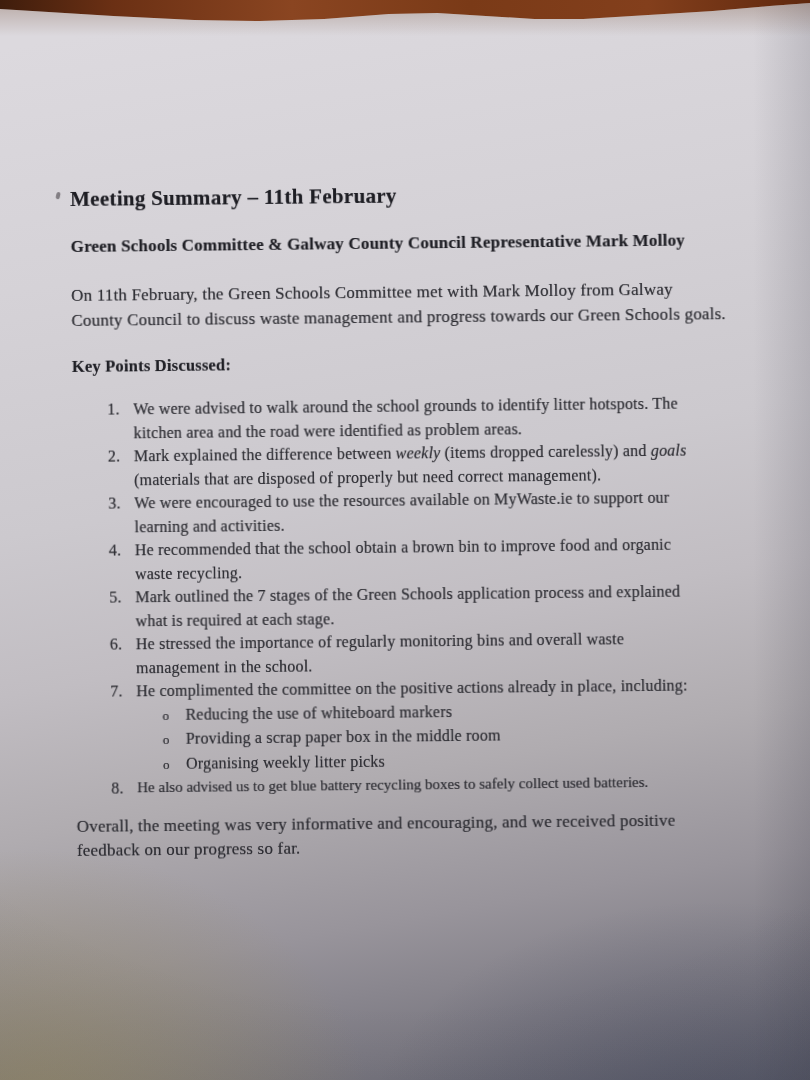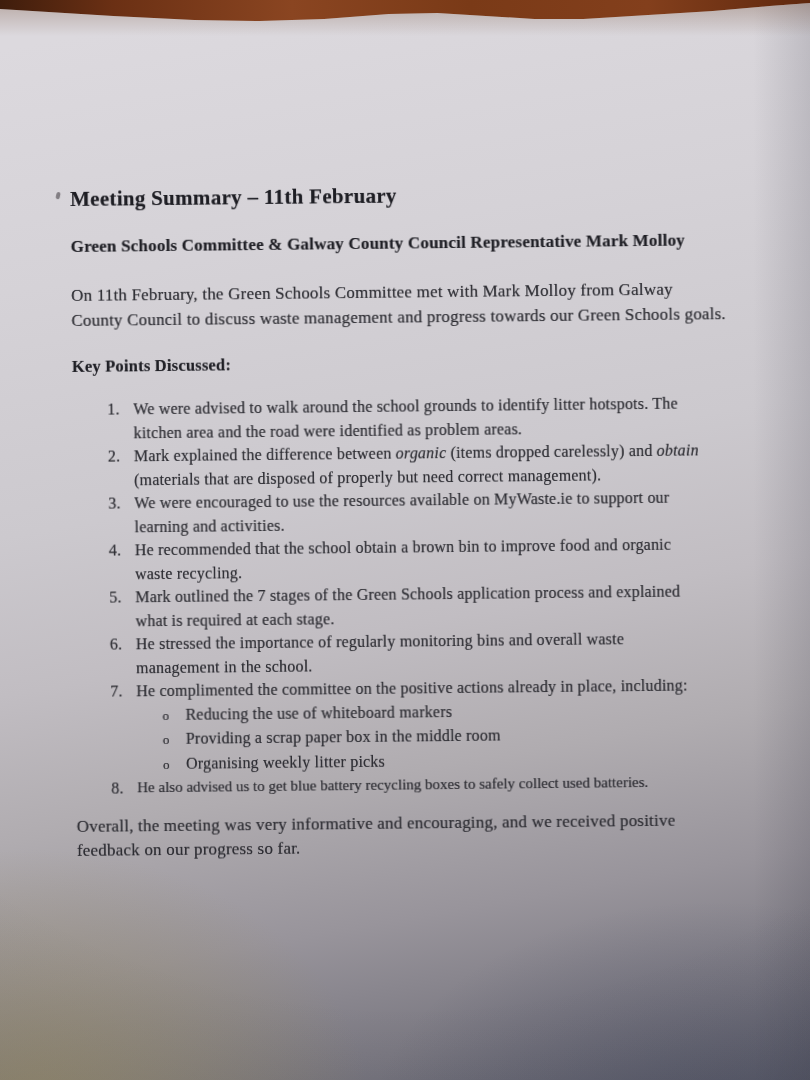--- a/index.html
+++ b/index.html
@@ -111,21 +111,21 @@
       <div class="point">
         <span class="num">1.</span>
         <div class="content">
           <div class="line"><span>We were advised to walk around the school grounds to identify litter hotspots. The</span></div>
           <div class="line"><span>kitchen area and the road were identified as problem areas.</span></div>
         </div>
       </div>
       <div class="point">
         <span class="num">2.</span>
         <div class="content">
-          <div class="line"><span>Mark explained the difference between </span><em>organic</em><span> (items dropped carelessly) and </span><em>obtain</em></div>
+          <div class="line"><span>Mark explained the difference between </span><em>weekly</em><span> (items dropped carelessly) and </span><em>goals</em></div>
           <div class="line"><span>(materials that are disposed of properly but need correct management).</span></div>
         </div>
       </div>
       <div class="point">
         <span class="num">3.</span>
         <div class="content">
           <div class="line"><span>We were encouraged to use the resources available on MyWaste.ie to support our</span></div>
           <div class="line"><span>learning and activities.</span></div>
         </div>
       </div>

